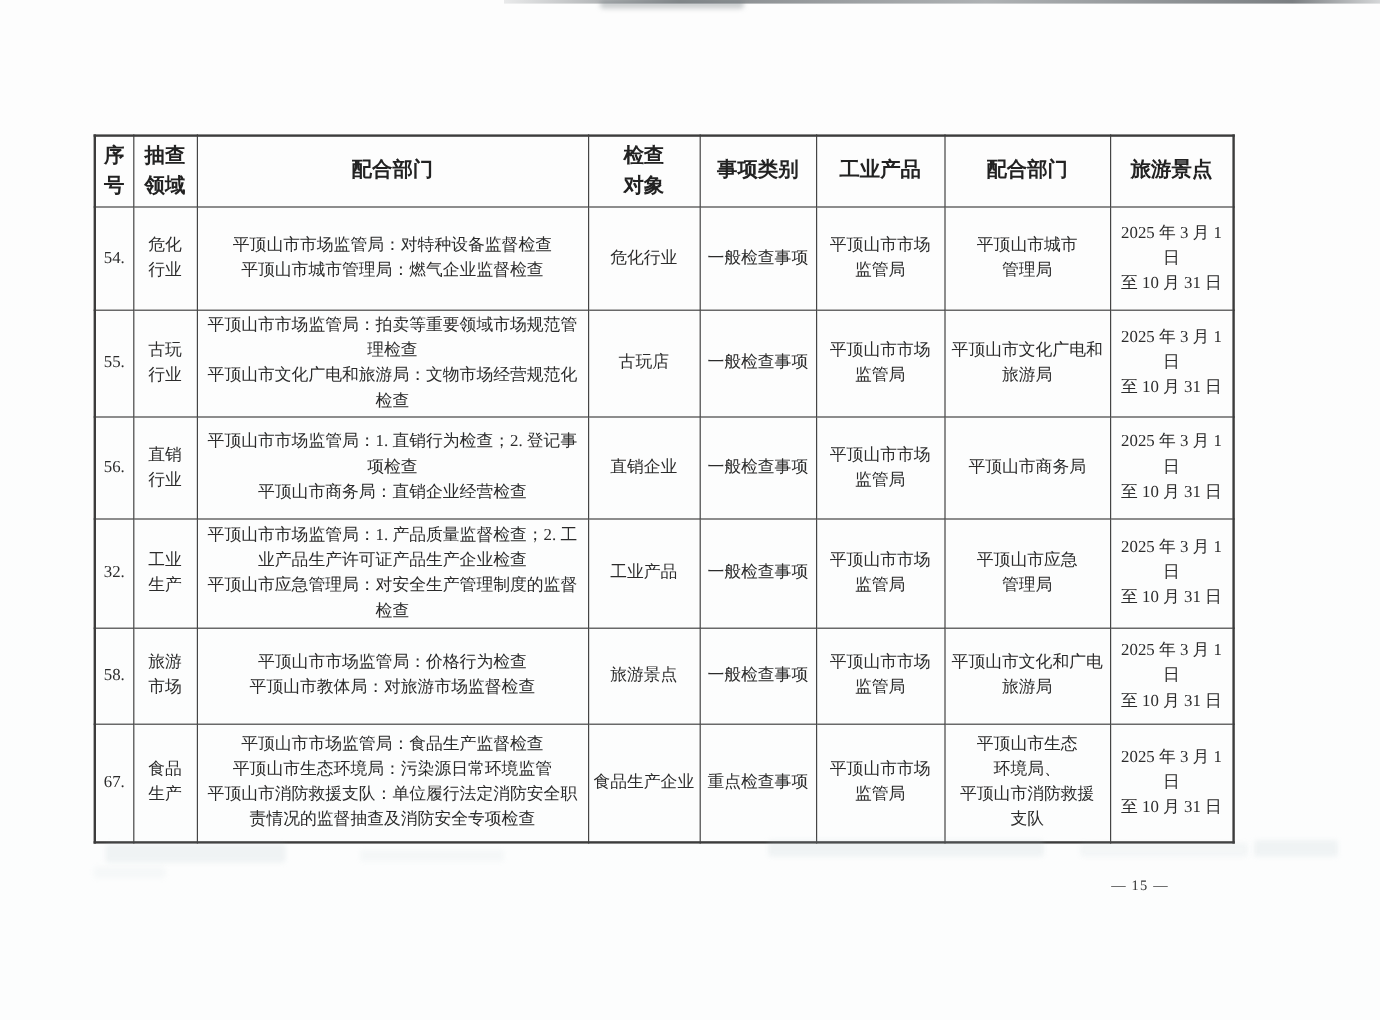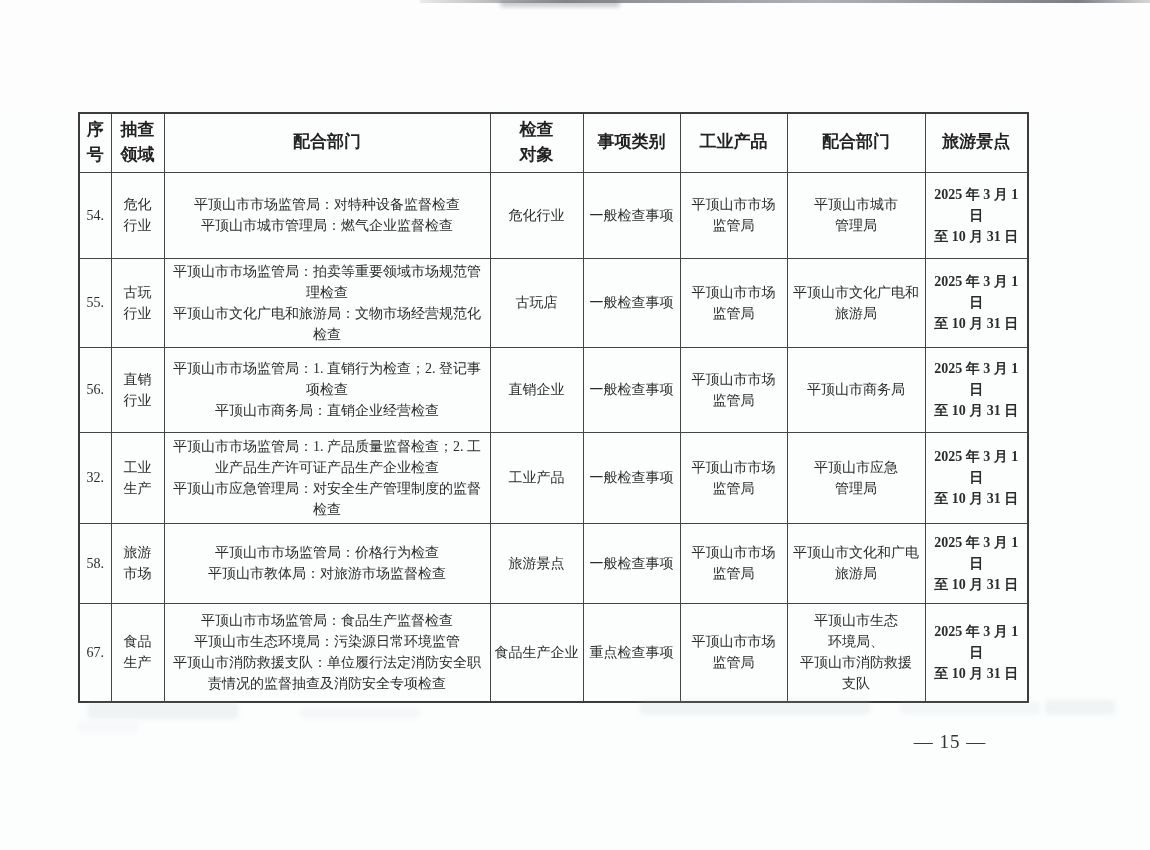--- a/index.html
+++ b/index.html
@@ -61,26 +61,26 @@
   }
   tr.hrow{height:59px;}
   tbody tr:nth-child(1){height:86px;}
   tbody tr:nth-child(2){height:87px;}
   tbody tr:nth-child(3){height:85px;}
   tbody tr:nth-child(4){height:91px;}
   tbody tr:nth-child(5){height:80px;}
   tbody tr:nth-child(6){height:99px;}
   td.col-no{text-align:left;padding-left:2px;font-size:15px;}
   td.col-items{text-align:left;padding:4px 5px;}
-  td.col-time{font-size:13.5px;padding:2px 1px;font-weight:bold;}
+  td.col-time{font-size:13.5px;padding:2px 1px;}
 
   .page-number{
     position:absolute;left:860px;top:731px;width:180px;
     text-align:center;
-    font-size:19px;
+    font-size:12px;
     letter-spacing:1px;
     color:#333;
   }
 </style>
 </head>
 <body>
 
 <div class="page">
 
   <div class="scan-top-line"></div>

